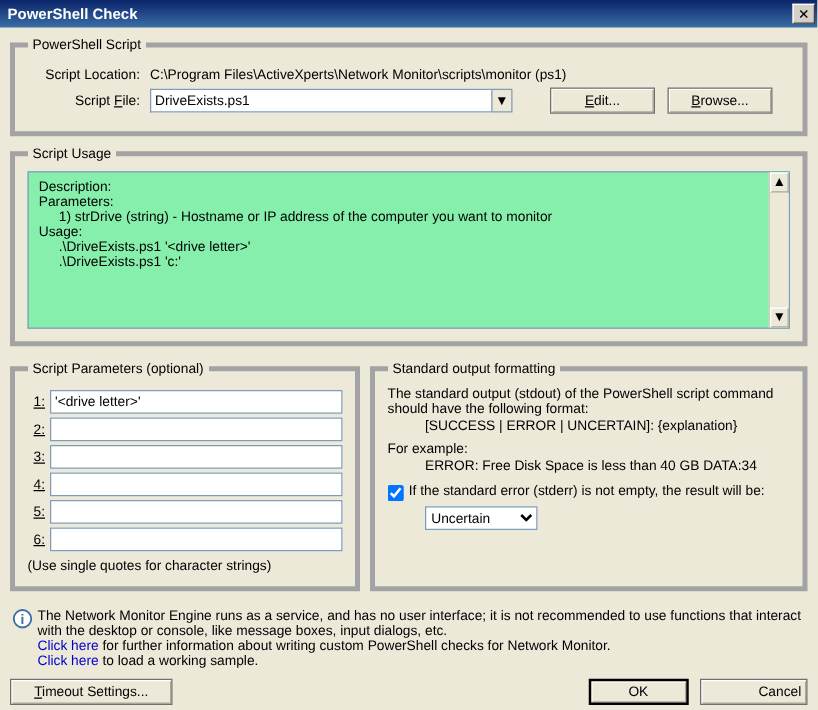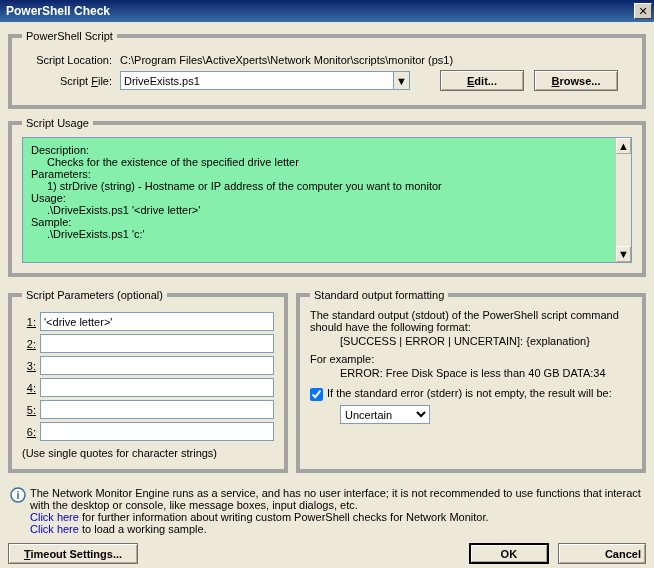--- a/index.html
+++ b/index.html
@@ -9,21 +9,21 @@
   .close-btn { width: 18px; height: 16px; background: #d4d0c8; border: 1px solid #fff; border-right-color:#404040; border-bottom-color:#404040; display:flex; align-items:center; justify-content:center; font-size:10px; font-family: Arial; }
   .content { padding: 4px 8px 8px 8px; }
   fieldset { border: 4px solid #a3a3a3; margin: 4px 0 8px 0; padding: 8px 10px 10px 10px; }
   legend { padding: 0 4px; }
   .row { display: flex; align-items: center; margin: 4px 0; }
   .lbl { text-align: right; padding-right: 8px; }
   input[type=text] { border: 1px solid #7f9db9; height: 19px; padding: 1px 3px; background:#fff; }
   .combo { display:flex; }
   .combo input { flex:1; border-right:none; }
   .combo-btn { width:17px; height:19px; border:1px solid #7f9db9; background:#ece9d8; display:flex; align-items:center; justify-content:center; font-size:8px; }
-  .btn { height: 21px; border: 1px solid #707070; background: #ece9d8; padding: 0 4px; min-width: 74px; box-shadow: inset 1px 1px #fff, inset -1px -1px #aca899; font-weight: bold; }
+  .btn { height: 21px; border: 1px solid #707070; background: #ece9d8; padding: 0 4px; min-width: 74px; box-shadow: inset 1px 1px #fff, inset -1px -1px #aca899; }
   .btn-def { border: 2px solid #000; box-shadow: inset 1px 1px #fff, inset -1px -1px #aca899;}
   .usage-box { background:#86efac; border:1px solid #7f9db9; padding:6px 8px; height:126px; position:relative; }
   .scrollbar { position:absolute; right:0; top:0; bottom:0; width:16px; background:#ece9d8; border-left:1px solid #cdcabb; display:flex; flex-direction:column; justify-content:space-between; }
   .scroll-btn { height:16px; background:#ece9d8; border:1px solid #fff; border-right-color:#aca899; border-bottom-color:#aca899; display:flex; align-items:center; justify-content:center; font-size:8px;}
   .twocol { display:flex; gap:8px; }
   .twocol fieldset { flex:1; }
   .param-row { display:flex; align-items:center; margin:3px 0; }
   .param-row .pl { width:18px; text-align:right; padding-right:4px; text-decoration:underline; text-decoration-style:solid;}
   .param-row input { flex:1; }
   .info-row { display:flex; align-items:flex-start; margin:4px 0; padding: 2px 2px; }
@@ -64,26 +64,24 @@
       <button class="btn" style="min-width:84px;"><span class="underline-char">E</span>dit...</button>
       <div style="width:10px;"></div>
       <button class="btn" style="min-width:84px;"><span class="underline-char">B</span>rowse...</button>
     </div>
   </fieldset>
 
   <fieldset>
     <legend>Script Usage</legend>
     <div class="usage-box">
       <div>Description:</div>
-      <div style="padding-left:16px;">Checks for the existence of the specified drive letter</div>
       <div>Parameters:</div>
       <div style="padding-left:16px;">1) strDrive (string)  - Hostname or IP address of the computer you want to monitor</div>
       <div>Usage:</div>
       <div style="padding-left:16px;">.\DriveExists.ps1 '&lt;drive letter&gt;'</div>
-      <div>Sample:</div>
       <div style="padding-left:16px;">.\DriveExists.ps1 'c:'</div>
       <div class="scrollbar">
         <div class="scroll-btn">
             <span>▲</span>
           </div>
         <div class="scroll-btn">
             <span>▼</span>
           </div>
       </div>
     </div>

